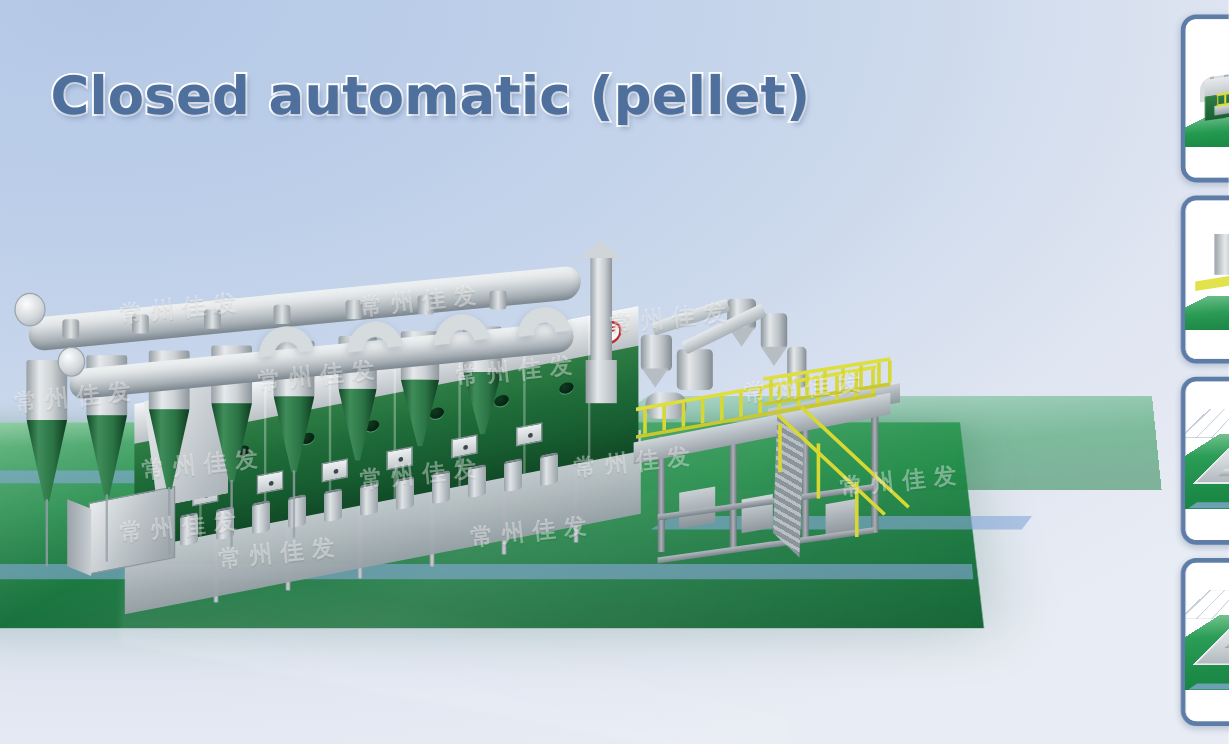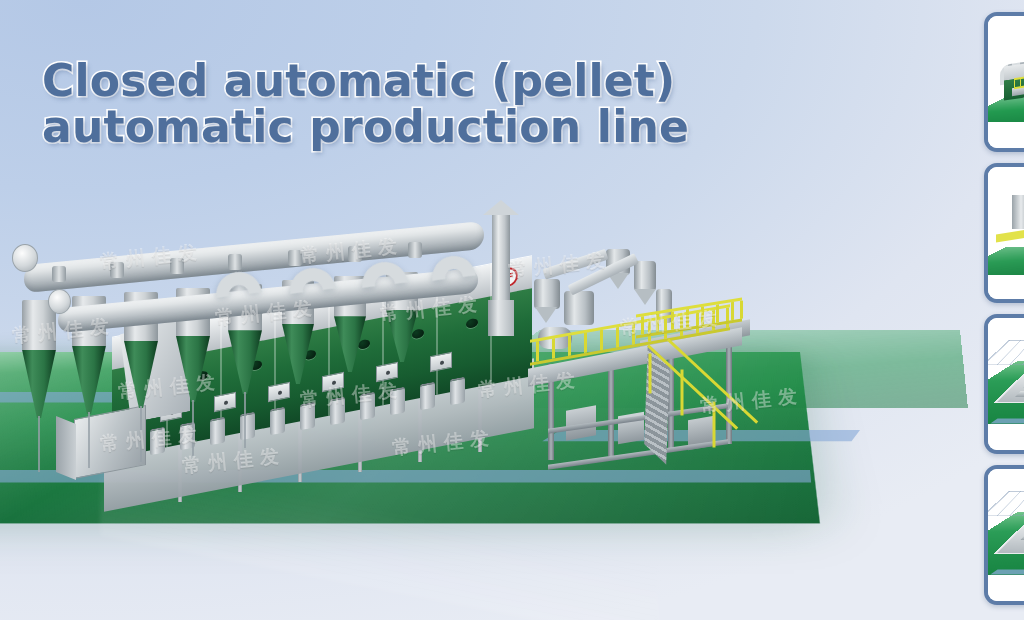--- a/index.html
+++ b/index.html
@@ -502,21 +502,20 @@
     <span class="wm" style="left:392px; top:430px;">常州佳发</span>
     <span class="wm" style="left:100px; top:426px;">常州佳发</span>
     <span class="wm" style="left:700px; top:388px;">常州佳发</span>
     <span class="wm" style="left:620px; top:310px;">常州佳发</span>
     <span class="wm" style="left:508px; top:252px;">常州佳发</span>
     <span class="wm" style="left:182px; top:448px;">常州佳发</span>
   </div>
 
   <div id="title-block">
     <div class="title-line">Closed automatic (pellet)</div>
-    <div class="title-line">automatic production line</div>
   </div>
 
   <div id="thumbs">
 
     <div class="thumb t1" style="top:12px;">
       <div class="thumb-inner">
         <div class="mini-floor"></div>
 
         <div class="arch"></div>
         <div class="body-mini"></div>

